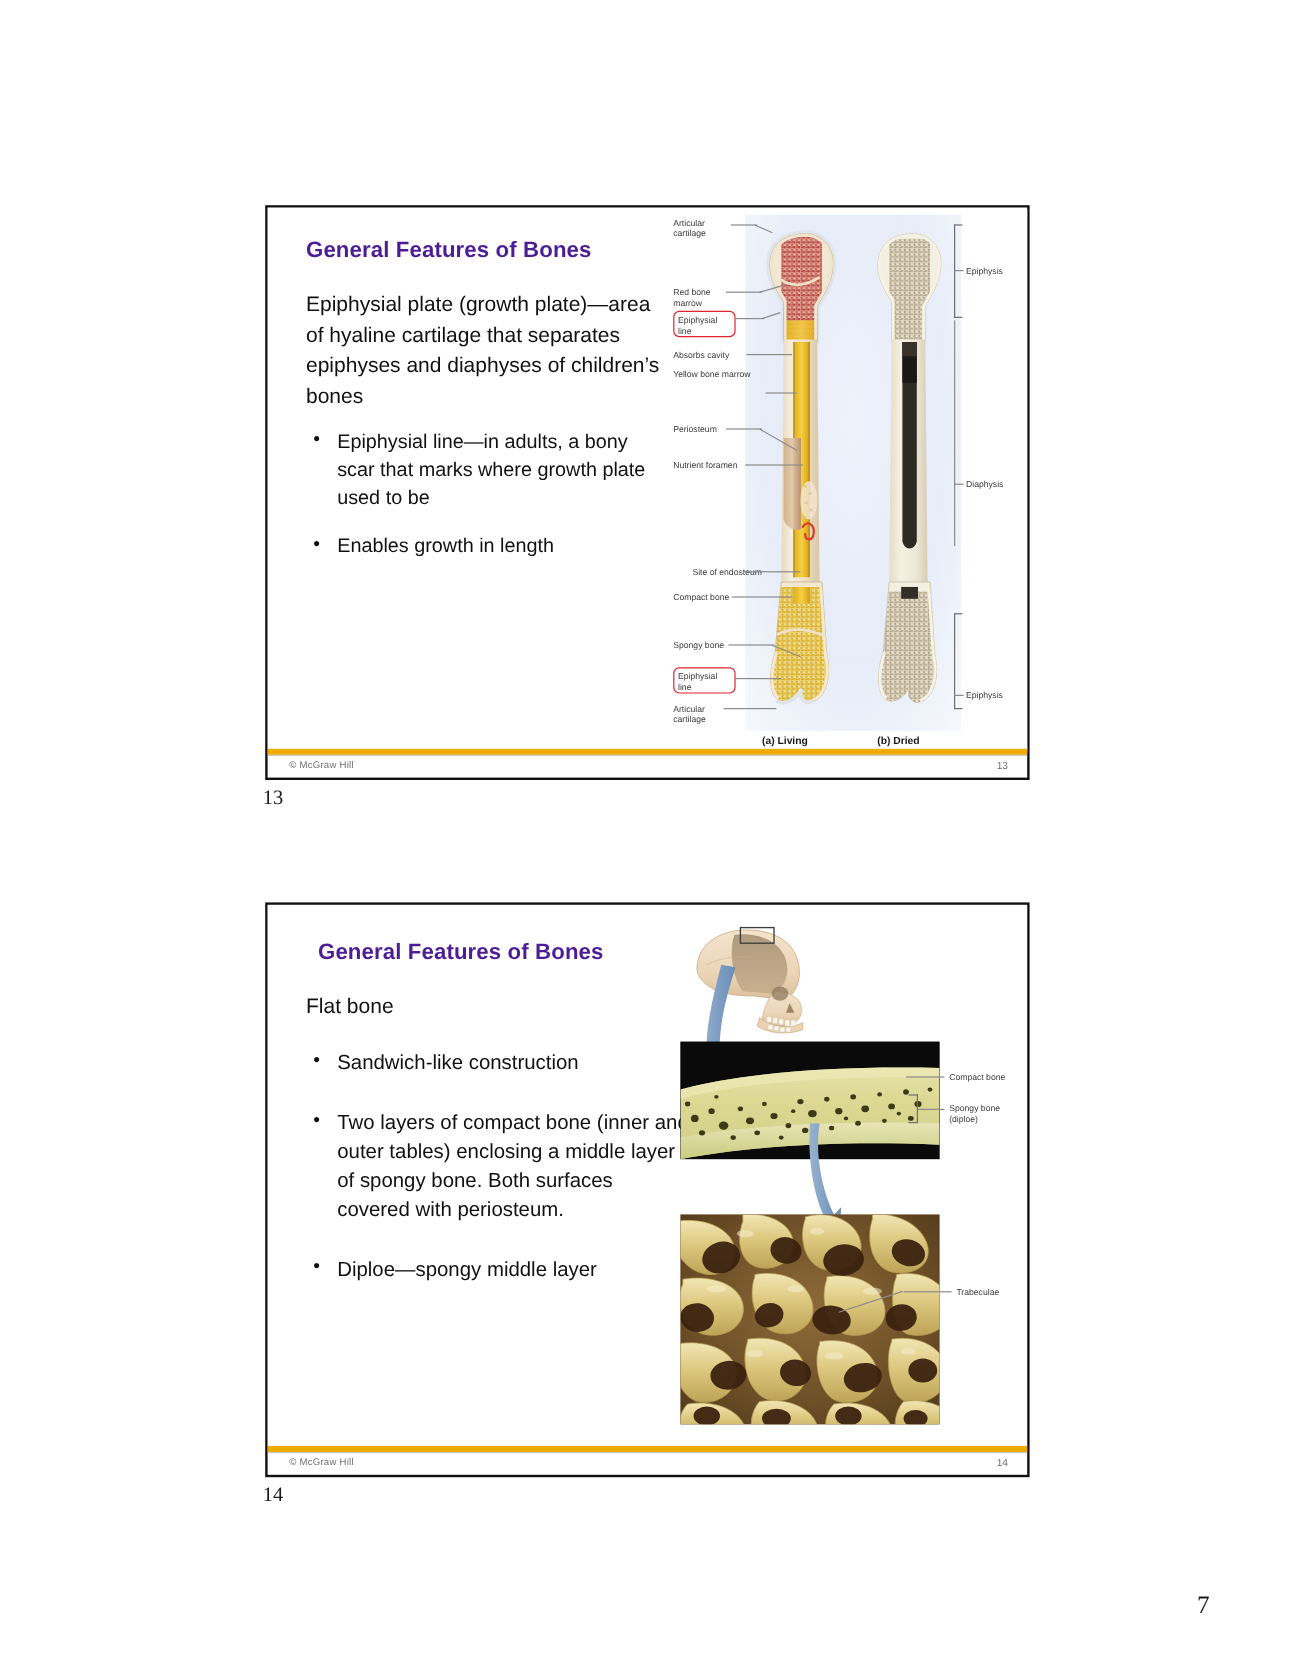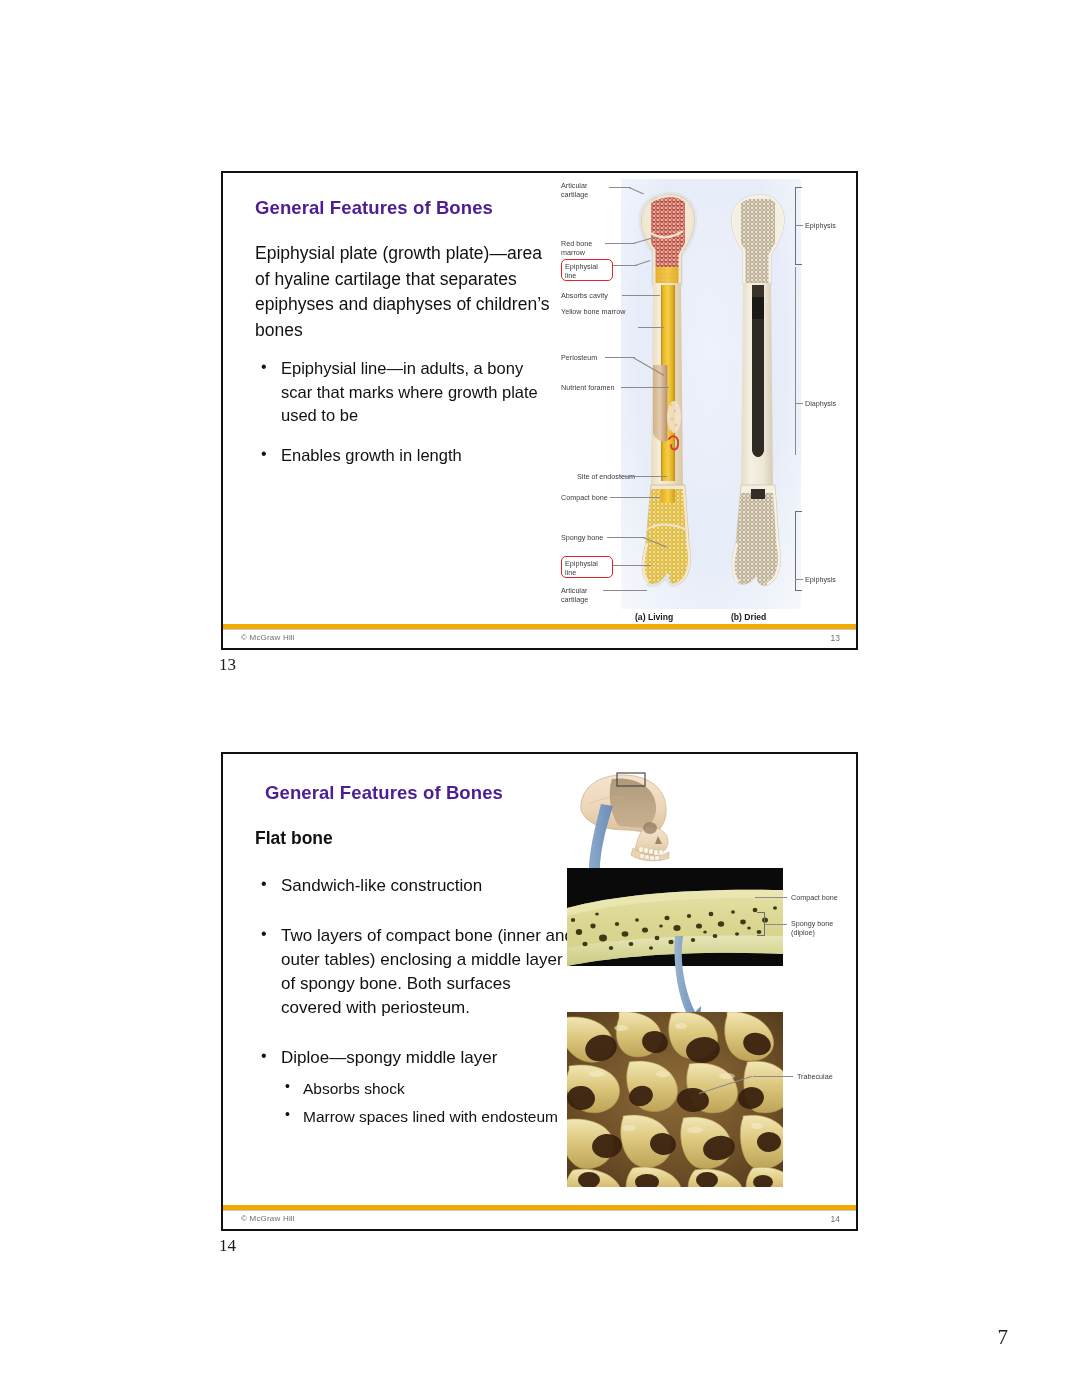--- a/index.html
+++ b/index.html
@@ -101,21 +101,21 @@
     margin: 0 0 22px 0;
   }
   #slide-14 .slide-title { margin-left: 10px; }
 
   .lead-para {
     font-size: 17.5px;
     line-height: 1.46;
     color: #111;
     margin: 0 0 14px 0;
   }
-  #slide-14 .lead-para { margin-bottom: 22px; font-weight: bold; }
+  #slide-14 .lead-para { margin-bottom: 22px; }
 
   ul.bullets {
     list-style: none;
     margin: 0;
     padding: 0;
   }
   ul.bullets > li {
     position: relative;
     padding-left: 26px;
     font-size: 16.5px;
@@ -478,24 +478,20 @@
   <div class="slide-body">
 
     <div class="text-col" style="top:28px; width:320px;">
       <h2 class="slide-title">General Features of Bones</h2>
       <p class="lead-para">Flat bone</p>
       <ul class="bullets">
         <li>Sandwich-like construction</li>
         <li>Two layers of compact bone (inner and outer tables) enclosing a middle layer of spongy bone. Both surfaces covered with periosteum.</li>
         <li style="margin-bottom:0;">
           <span>Diploe—spongy middle layer</span>
-          <ul class="subbullets">
-            <li>Absorbs shock</li>
-            <li>Marrow spaces lined with endosteum</li>
-          </ul>
         </li>
       </ul>
     </div>
 
     <div class="flatbone-figure">
 
       <div class="skull-wrap">
         <svg width="120" height="92" viewBox="0 0 120 92">
           <defs>
             <linearGradient id="skullG" x1="0" y1="0" x2="0" y2="1">

